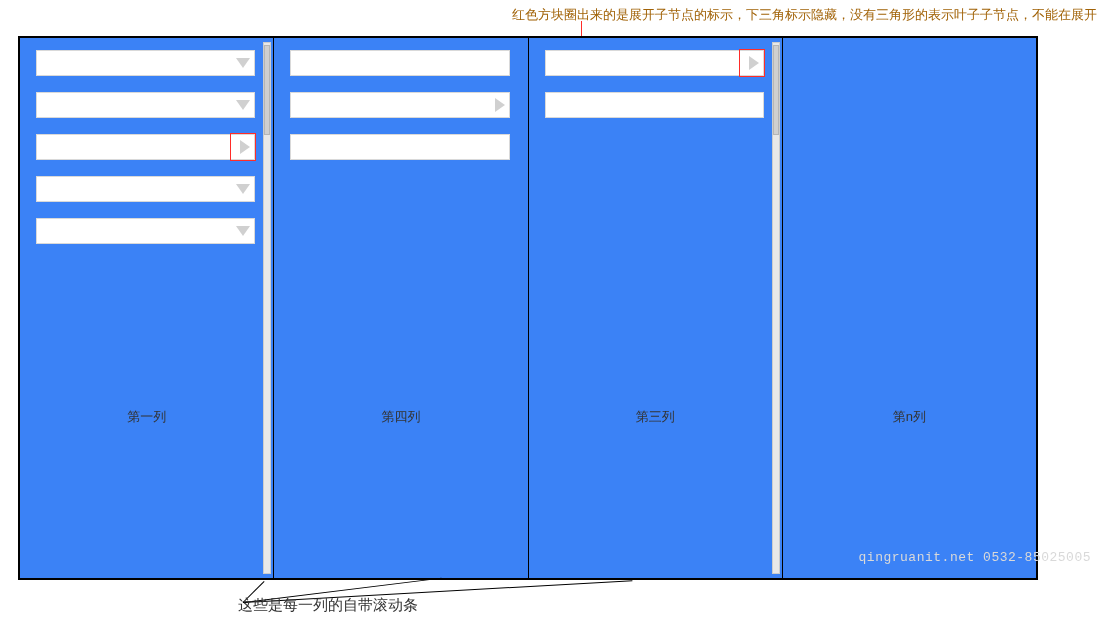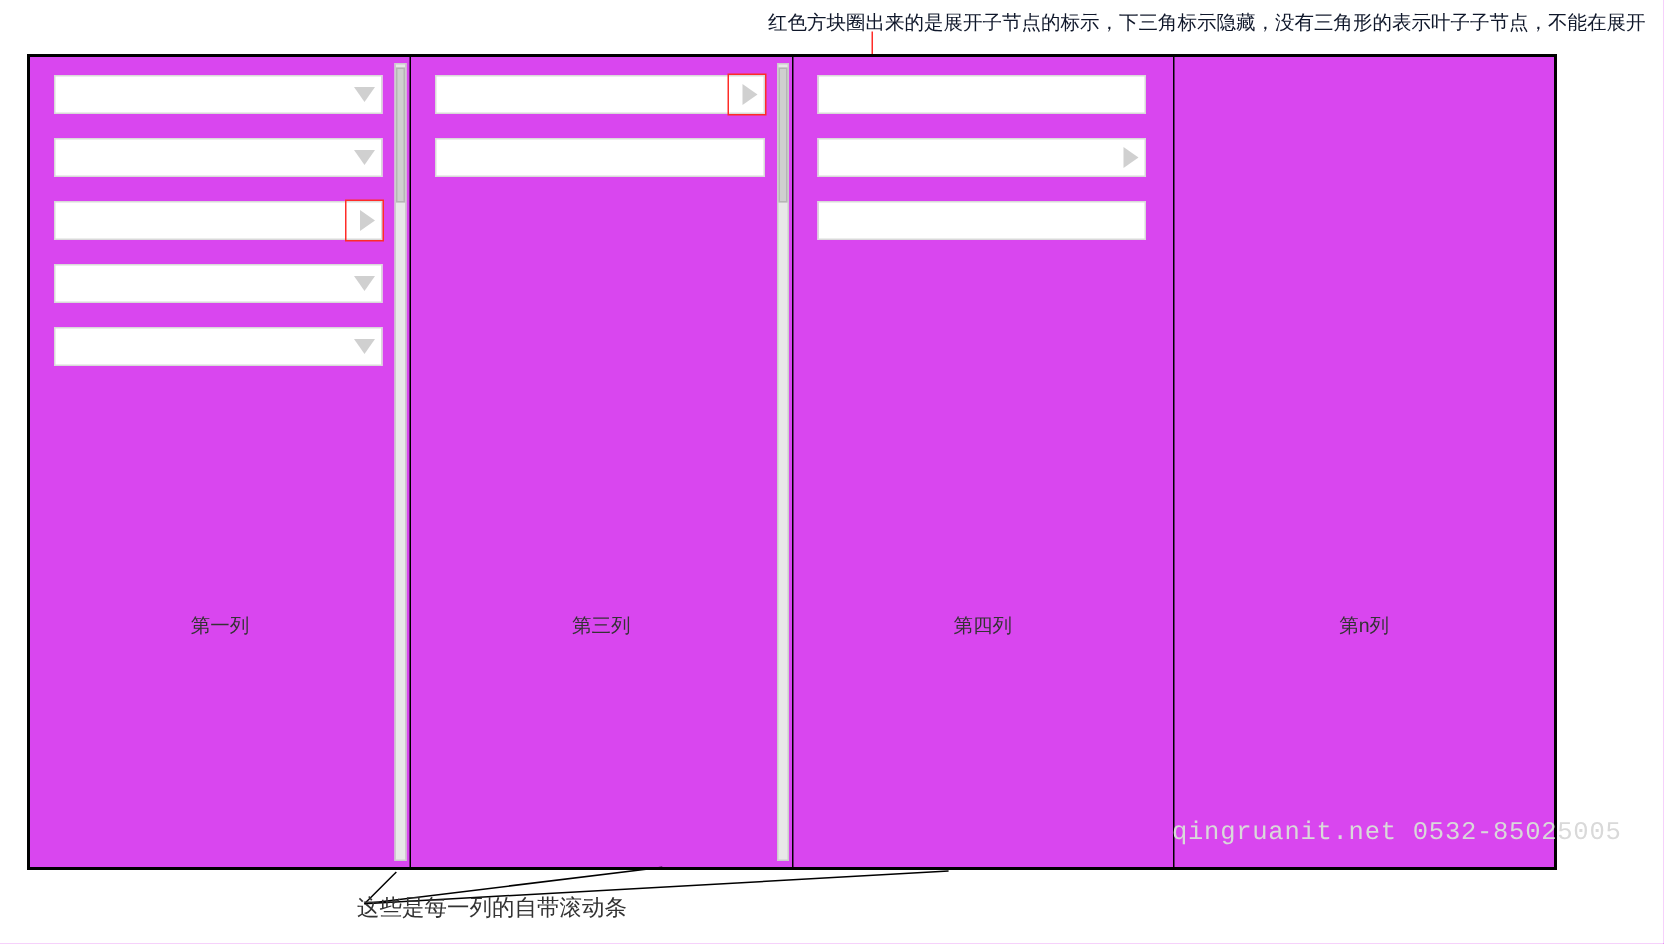--- a/index.html
+++ b/index.html
@@ -12,38 +12,38 @@
   }
   .page {
     width: 1109px; height: 629px;
     position: relative;
   }
 
   
   .top-anno {
     position: absolute;
     top: 6px; right: 12px;
-    color: #0f172a;
+    color: #a16207;
     font-size: 13px;
     white-space: nowrap;
   }
   .top-leader {
     position: absolute;
     top: 21px; left: 581px;
     width: 1px; height: 30px;
     background: #ff2c28;
   }
 
   
   .frame {
     position: absolute;
     left: 18px; top: 36px;
     width: 1020px; height: 544px;
     border: 2px solid #000;
-    background: #d946ef;
+    background: #3b82f6;
     display: flex;
     align-items: stretch;
   }
   .col-wrap {
     position: relative;
     flex: 1 1 0;
     border-right: 1px solid #000;
     overflow: hidden;
     display: flex;
     flex-direction: column;
@@ -113,24 +113,24 @@
     left: 238px; top: 596px;
     color: #333;
     font-size: 15px;
   }
   
   .lead-line { position: absolute; background: #000; height: 1px; transform-origin: left center; }
 
   
   .watermark {
     position: absolute;
-    right: 28px; bottom: 64px;
+    right: 18px; bottom: 64px;
     color: #d9d9d9;
     font-family: Consolas, "Courier New", monospace;
-    font-size: 17px;
+    font-size: 13px;
     letter-spacing: 0.5px;
     white-space: nowrap;
   }
 </style>
 </head>
 <body>
 
 <div class="page">
 
   <div class="top-anno">红色方块圈出来的是展开子节点的标示，下三角标示隐藏，没有三角形的表示叶子子节点，不能在展开</div>
@@ -156,46 +156,46 @@
         <div class="row">
           <span class="tri tri-down"></span>
         </div>
       </div>
       <div class="col-label">第一列</div>
       <div class="scroll-track">
         <div class="scroll-thumb"></div>
       </div>
     </div>
 
+
+    <div class="col-wrap">
+      <div class="rows">
+        <div class="row"></div>
+        <div class="row">
+          <span class="tri tri-right"></span>
+        </div>
+        <div class="row"></div>
+      </div>
+      <div class="col-label">第四列</div>
+    </div>
 
     <div class="col-wrap">
       <div class="rows">
         <div class="row" style="position:relative;">
           <span class="tri tri-right"></span>
           <span class="red-box" style="right:-2px; top:-2px; width:26px; height:28px;"></span>
         </div>
         <div class="row"></div>
       </div>
       <div class="col-label">第三列</div>
       <div class="scroll-track">
         <div class="scroll-thumb"></div>
       </div>
     </div>
 
-    <div class="col-wrap">
-      <div class="rows">
-        <div class="row"></div>
-        <div class="row">
-          <span class="tri tri-right"></span>
-        </div>
-        <div class="row"></div>
-      </div>
-      <div class="col-label">第四列</div>
-    </div>
-
     <div class="col-wrap last">
       <div class="rows"></div>
       <div class="col-label">第n列</div>
     </div>
 
   </div>
 
   <div class="lead-line" style="left:243px; top:602px; width:30px; transform:rotate(-45deg);"></div>
   <div class="lead-line" style="left:243px; top:602px; width:200px; transform:rotate(-7deg);"></div>
   <div class="lead-line" style="left:243px; top:602px; width:390px; transform:rotate(-3.2deg);"></div>

